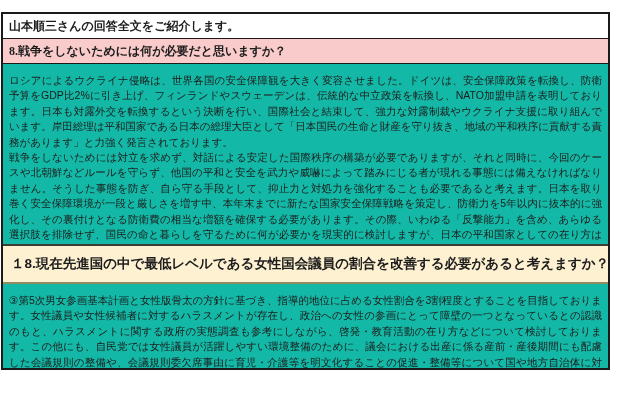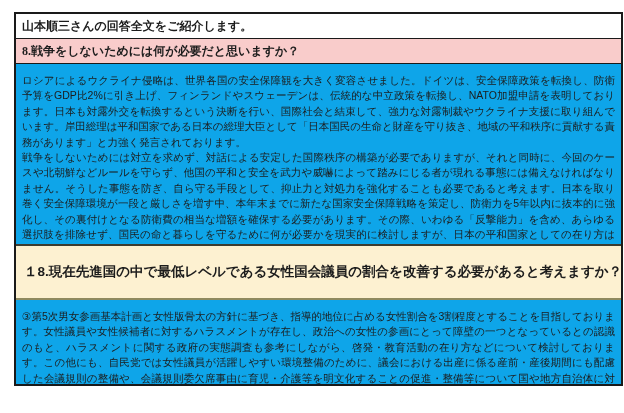--- a/index.html
+++ b/index.html
@@ -10,21 +10,21 @@
   }
   .page {
     position: relative;
     width: 624px;
     height: 413px;
     background: #ffffff;
     overflow: hidden;
   }
   .doc-table {
     position: absolute;
-    left: 14px;
+    left: 1px;
     top: 12px;
     width: 609px;
     border: 2px solid var(--border-color, #1a1a1a);
     box-sizing: border-box;
     background: #ffffff;
   }
   .row {
     box-sizing: border-box;
     color: var(--text-color, #1c1c1c);
   }
@@ -45,35 +45,35 @@
     padding: 0 6px;
     font-size: 12px;
     font-weight: bold;
     background: var(--q8-bg, #f9cccb);
     border-bottom: 1px solid var(--border-color, #1a1a1a);
     white-space: nowrap;
     overflow: hidden;
     font-family: Liberation Serif, serif;
   }
   .answer-row {
-    background: #0ea5e9;
+    background: #14b8a6;
     font-size: 10.5px;
     line-height: 15.4px;
     padding: 9px 6px 6px 6px;
     text-align: justify;
     overflow: hidden;
   }
   .answer-row p {
     margin: 0;
   }
   .a8-row {
     height: 180px;
   }
   .q18-row {
-    height: 56px;
+    height: 40px;
     background: var(--q18-bg, #fdf1d1);
     border-top: 2px solid #3c3c30;
     border-bottom: 2px solid var(--q18-border, #8f8a5f);
     font-size: 13.5px;
     font-weight: bold;
     display: flex;
     align-items: center;
     padding: 0 8px;
     white-space: nowrap;
     overflow: hidden;

